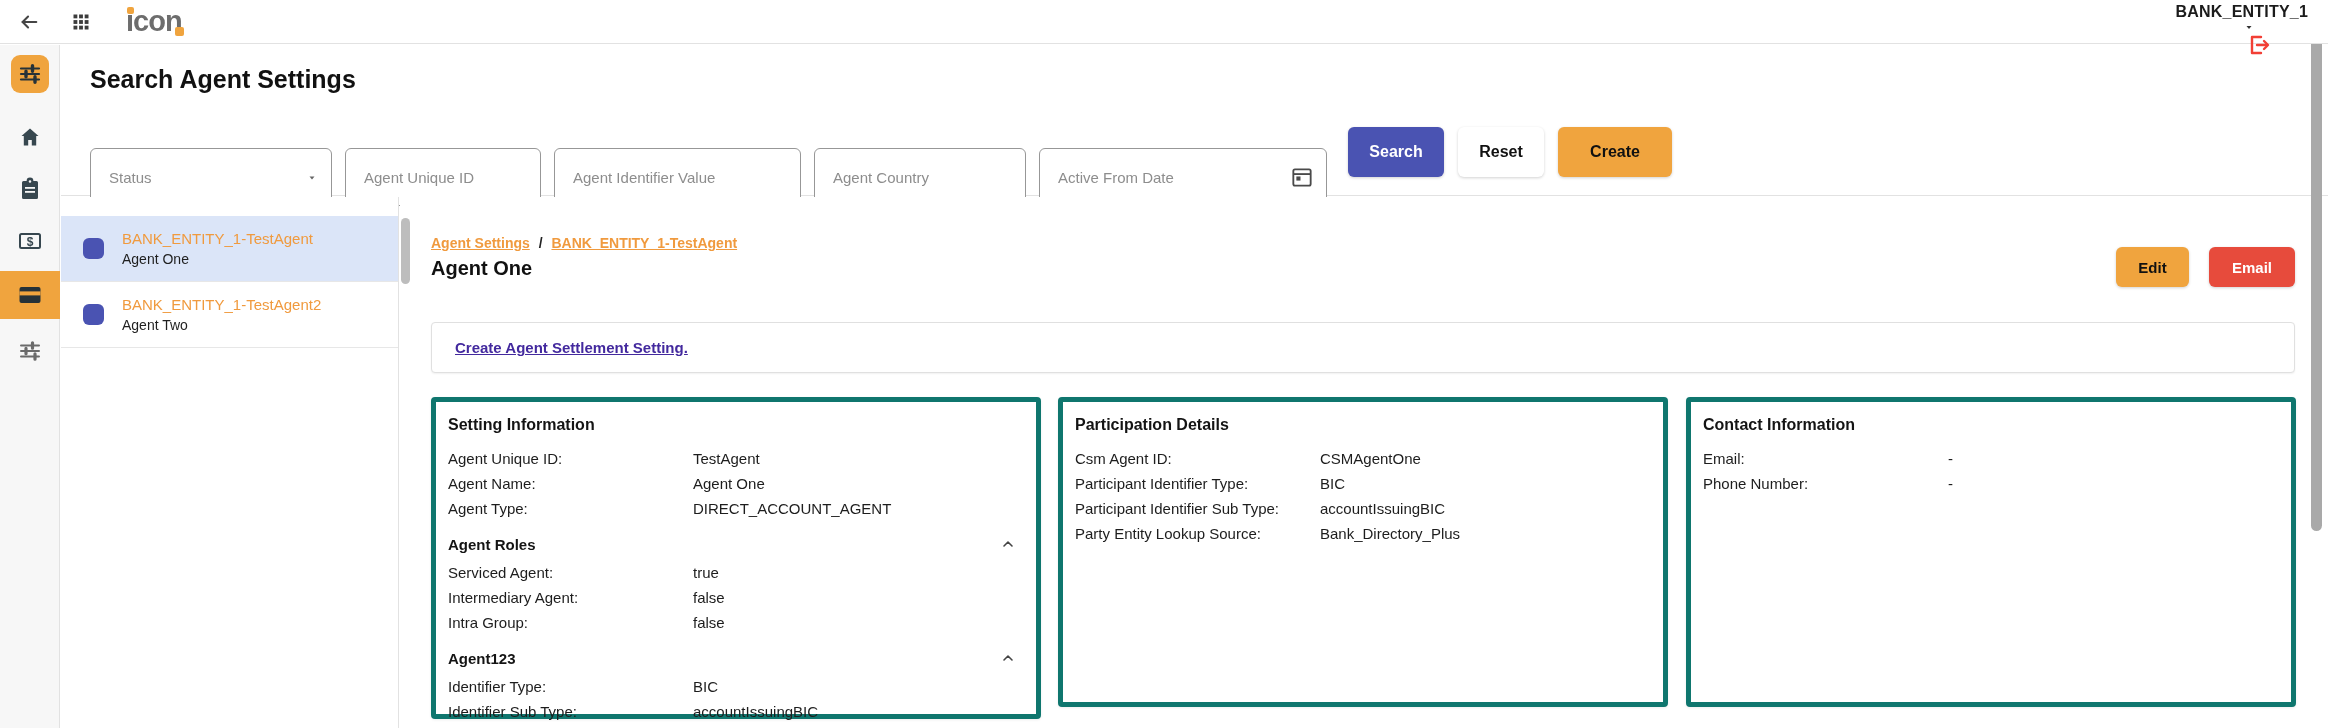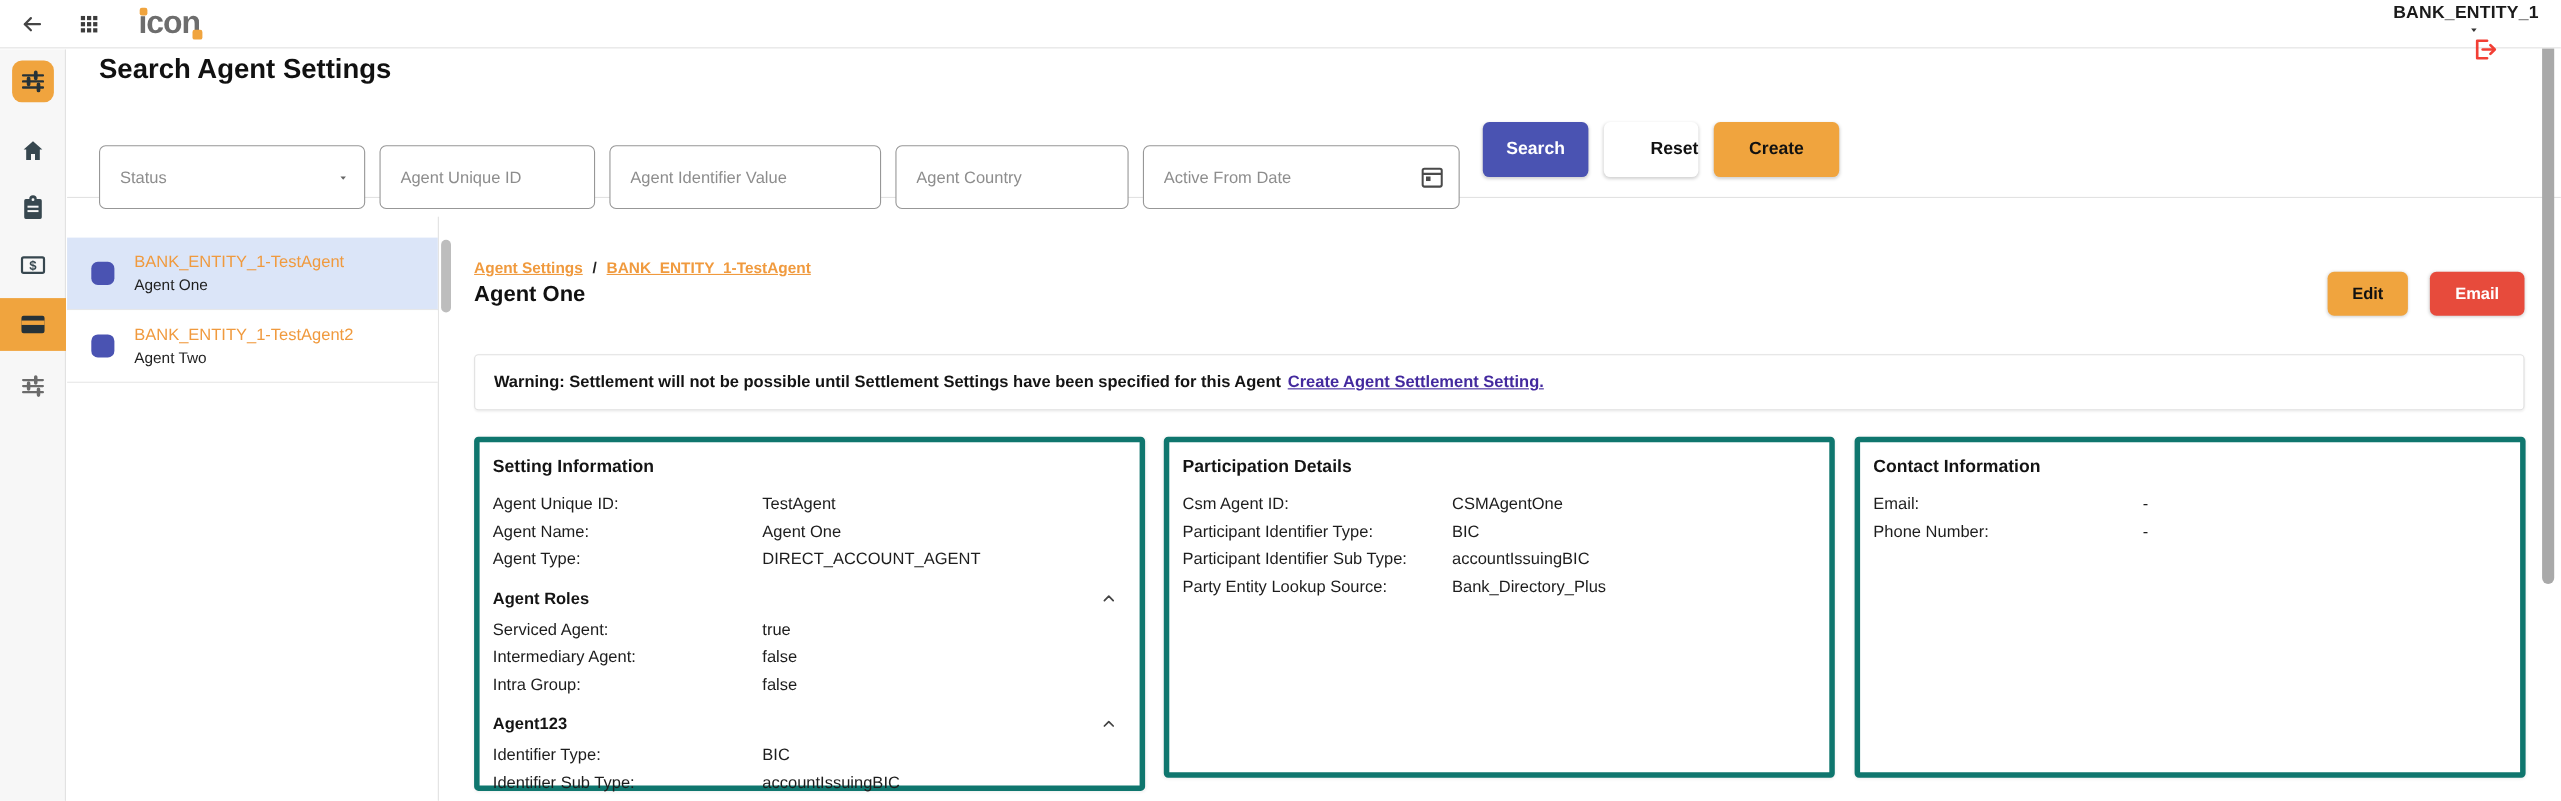--- a/index.html
+++ b/index.html
@@ -30,36 +30,36 @@
   .rail-item { position:absolute; left:0; width:60px; height:40px; display:flex;
     align-items:center; justify-content:center; cursor:pointer; }
   .rail-btn-orange { position:absolute; left:11px; top:10px; width:38px; height:38px;
     background:#f0a43e; border-radius:9px; display:flex; align-items:center; justify-content:center; cursor:pointer; }
   .rail-home { top:72px; } .rail-clip { top:124px; } .rail-dollar { top:176px; }
   .rail-active { position:absolute; left:0; top:226px; width:60px; height:48px; background:#f0a43e;
     display:flex; align-items:center; justify-content:center; cursor:pointer; }
   .rail-tune2 { top:286px; }
 
   
-  .header-sec { position:absolute; top:29px; left:61px; width:2267px; height:151px; background:#fff;
+  .header-sec { position:absolute; top:45px; left:61px; width:2267px; height:151px; background:#fff;
     border-bottom:1px solid #e2e2e2; }
   .page-title { position:absolute; left:29px; top:20px; font-size:25px; font-weight:bold; color:#111; }
   .filter-row { position:absolute; left:29px; top:78px; display:flex; align-items:flex-start; }
   .f-input { position:relative; margin-right:13px;margin-top:25px; }
   .f-input input { height:58px; border:1px solid #979797; border-radius:6px; padding:0 18px;
     font-size:15px; color:#333; font-family:inherit; background:#fff; outline:none; width:100%; }
   .f-input input::placeholder { color:#8d8d8d; }
   .w-status { width:242px; } .w-uid { width:196px; } .w-idv { width:247px; }
   .w-country { width:212px; } .w-date { width:288px; }
   .f-caret { position:absolute; right:14px; top:24px; pointer-events:auto; cursor:pointer; }
   .f-cal { position:absolute; right:12px; top:16px; cursor:pointer; }
   .btn { border:none; border-radius:6px; font-family:inherit; font-weight:bold; font-size:16px;
     cursor:pointer; height:50px; margin-top:4px; box-shadow:0 1px 3px rgba(0,0,0,.18); }
   .btn-search { width:96px; background:#4a53b2; color:#fff; margin-left:8px; }
-  .btn-reset  { width:86px; background:#fff; color:#111; margin-left:14px;text-align:right; }
+  .btn-reset  { width:86px; background:#fff; color:#111; margin-left:14px; }
   .btn-create { width:114px; background:#f0a43e; color:#111; margin-left:14px; }
 
   
   .list-panel { position:absolute; top:197px; left:61px; width:338px; height:531px; background:#fff;
     border-right:1px solid #e2e2e2; padding-top:19px; }
   .agent-item { height:66px; display:flex; align-items:center; padding-left:22px;
     border-bottom:1px solid #e7e7e7; cursor:pointer; background:#fff; }
   .agent-item.selected { background:#dbe5f8; }
   .agent-sq { width:21px; height:21px; border-radius:6px; background:#4a53b2; flex:0 0 auto; margin-right:18px; }
   .agent-id { font-size:15px; color:#f09a3e; line-height:17px; }
@@ -243,21 +243,20 @@
     <span class="crumb-link">BANK_ENTITY_1-TestAgent</span>
   </div>
   <div class="detail-heading">Agent One</div>
 
   <div class="action-btns">
     <button class="btn btn-edit">Edit</button>
     <button class="btn btn-delete">Email</button>
   </div>
 
   <div class="warning-box">
-    <span>Warning: Settlement will not be possible until Settlement Settings have been specified for this Agent</span>
     <span class="warning-link">Create Agent Settlement Setting.</span>
   </div>
 
   <div class="cards">
 
     <div class="card card-1">
       <div class="card-title">Setting Information</div>
 
       <div class="kv-row">
         <span class="kv-label">Agent Unique ID:</span>

